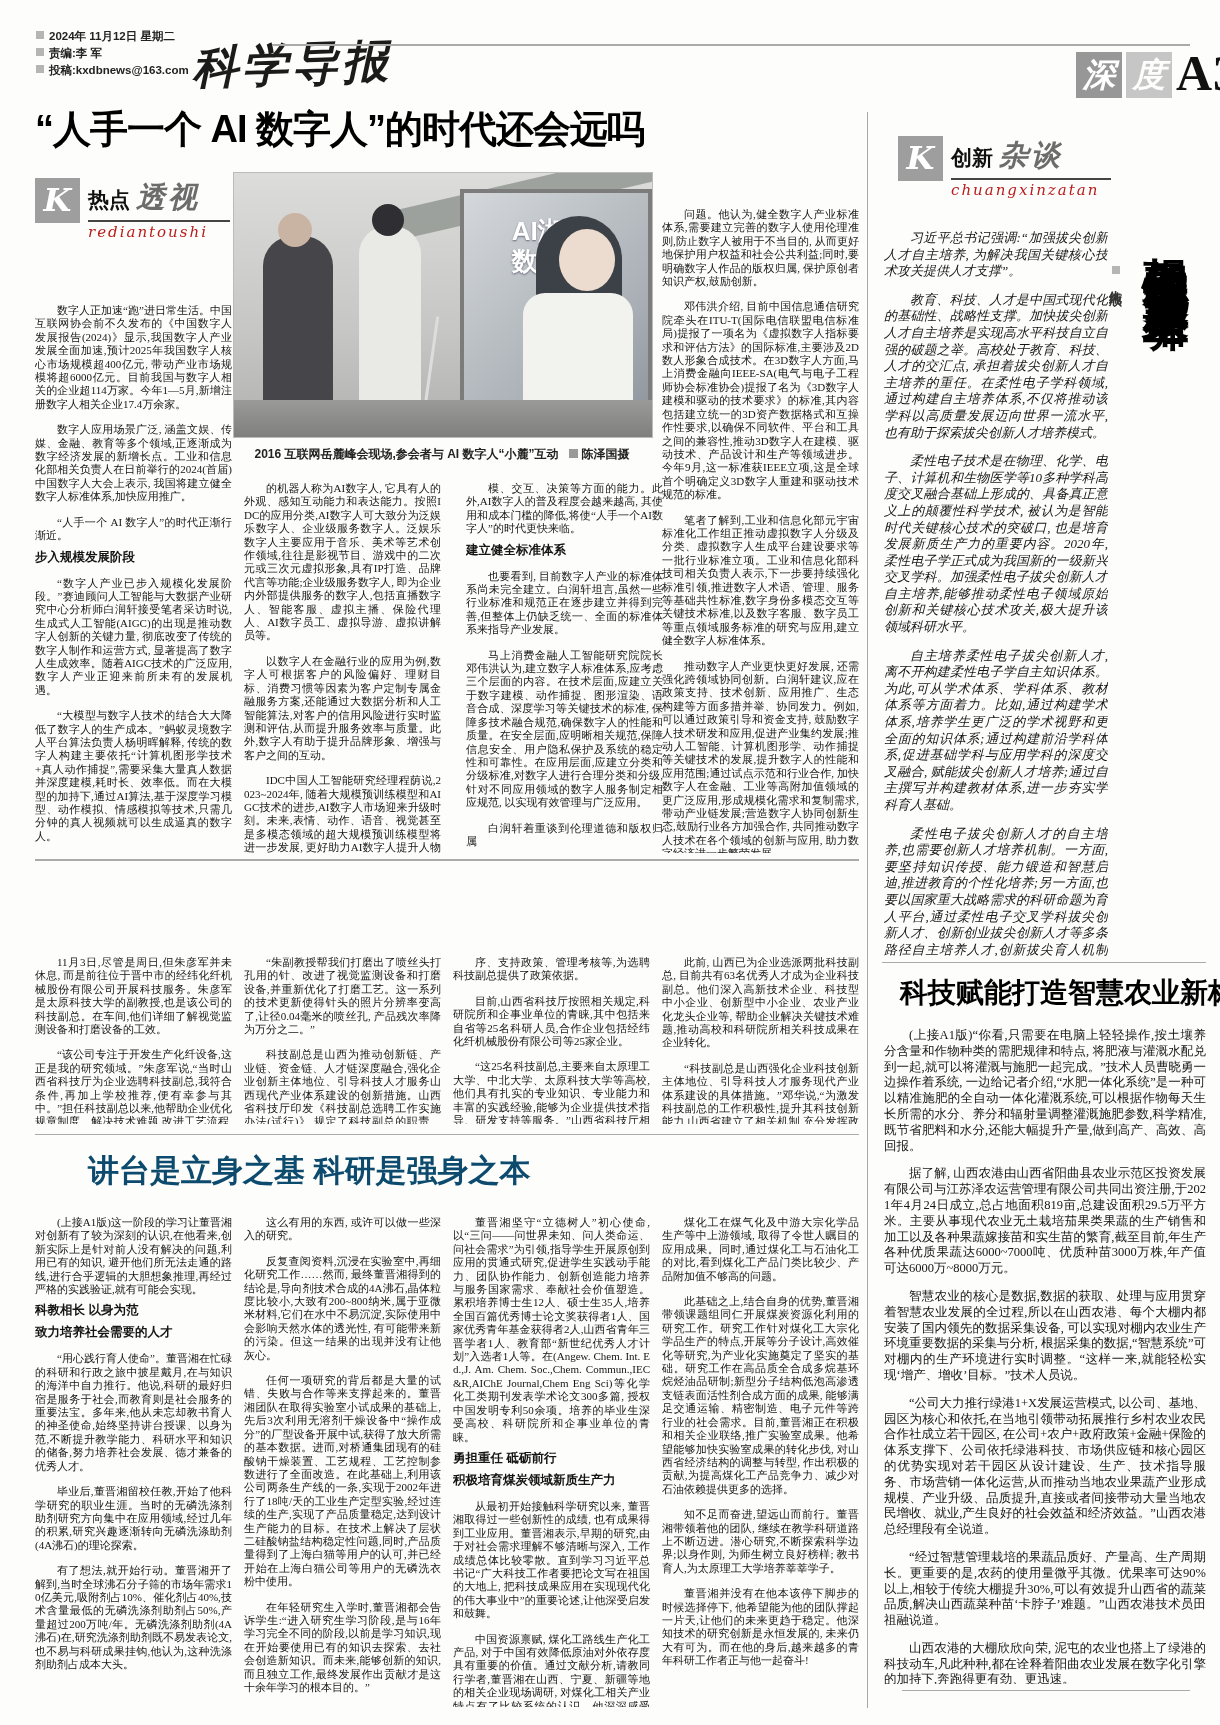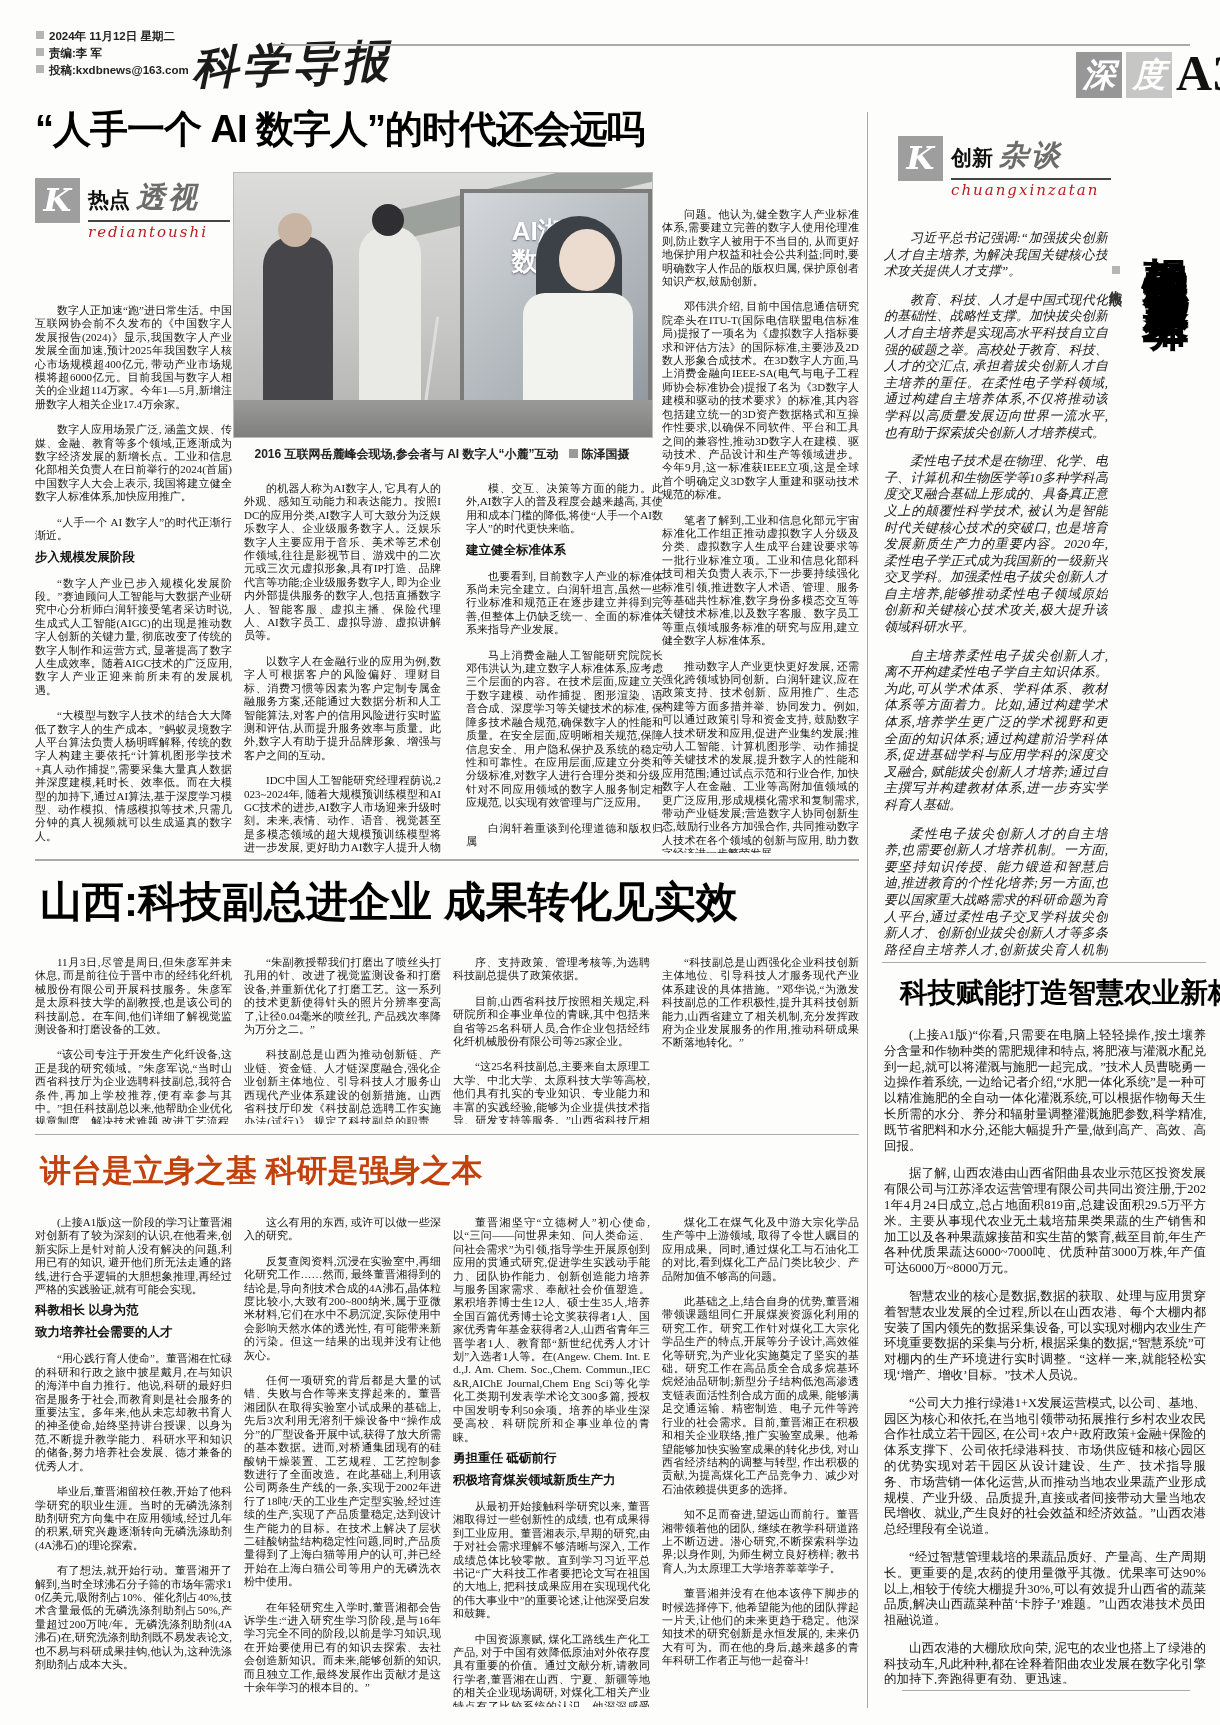--- a/index.html
+++ b/index.html
@@ -9,21 +9,21 @@
   .sq{display:inline-block;width:8px;height:8px;background:#b5b5b5;margin-right:5px;vertical-align:1px;}
   
   .meta{font-family:"Liberation Sans","DejaVu Sans",sans-serif;font-size:11.5px;font-weight:bold;line-height:17px;color:#222;}
   .masthead{font-size:46px;font-weight:bold;font-style:italic;letter-spacing:4px;transform:rotate(-2deg);color:#1b1b1b;font-family:"DejaVu Serif",serif;}
   .hrule{background:#aaa;}
   .secbox{width:46px;height:46px;text-align:center;line-height:46px;font-size:33px;font-weight:bold;font-style:italic;font-family:"DejaVu Serif",serif;}
   .pageno{font-size:50px;font-weight:bold;font-family:"Liberation Serif",serif;letter-spacing:1px;}
   
   .h-main{font-family:"Liberation Sans","DejaVu Sans",sans-serif;font-weight:900;font-size:38px;letter-spacing:-1px;color:#000;white-space:nowrap;text-align:center;}
   .h-sec{font-family:"Liberation Sans","DejaVu Sans",sans-serif;font-weight:900;font-size:42px;color:#000;white-space:nowrap;}
-  .h-third{font-family:"Liberation Sans","DejaVu Sans",sans-serif;font-weight:900;font-size:31px;color:#c2410c;white-space:nowrap;}
+  .h-third{font-family:"Liberation Sans","DejaVu Sans",sans-serif;font-weight:900;font-size:31px;color:#0c4a6e;white-space:nowrap;margin-left:48px;}
   .h-side{font-family:"Liberation Sans","DejaVu Sans",sans-serif;font-weight:900;font-size:28px;color:#000;white-space:nowrap;}
   
   .kicker{display:flex;align-items:flex-start;}
   .kbox{width:45px;height:45px;background:#9e9e9e;color:#fff;text-align:center;line-height:45px;
         font-family:"DejaVu Serif",serif;font-size:32px;font-weight:bold;font-style:italic;flex:0 0 auto;}
   .kright{margin-left:8px;}
   .krow1{display:flex;align-items:baseline;}
   .kbold{font-family:"Liberation Sans","DejaVu Sans",sans-serif;font-weight:900;font-size:21px;color:#111;}
   .kscript{font-family:"DejaVu Serif",serif;font-style:italic;font-weight:bold;font-size:29px;color:#6c6c6c;margin-left:6px;letter-spacing:3px;}
   .kline{height:2px;background:#444;margin-top:2px;}
@@ -132,35 +132,35 @@
   <div class="abs col" style="left:662px;top:196px;width:197px;height:657px;">
       <div class="blk-p">问题。他认为,健全数字人产业标准体系,需要建立完善的数字人使用伦理准则,防止数字人被用于不当目的, 从而更好地保护用户权益和社会公共利益;同时,要明确数字人作品的版权归属, 保护原创者知识产权,鼓励创新。</div>
       <div class="blk-p">邓伟洪介绍, 目前中国信息通信研究院牵头在ITU-T(国际电信联盟电信标准局)提报了一项名为《虚拟数字人指标要求和评估方法》的国际标准,主要涉及2D数人形象合成技术。在3D数字人方面,马上消费金融向IEEE-SA(电气与电子工程师协会标准协会)提报了名为《3D数字人建模和驱动的技术要求》的标准,其内容包括建立统一的3D资产数据格式和互操作性要求,以确保不同软件、平台和工具之间的兼容性,推动3D数字人在建模、驱动技术、产品设计和生产等领域进步。今年9月,这一标准获IEEE立项,这是全球首个明确定义3D数字人重建和驱动技术规范的标准。</div>
       <div class="blk-p">笔者了解到,工业和信息化部元宇宙标准化工作组正推动虚拟数字人分级及分类、虚拟数字人生成平台建设要求等一批行业标准立项。工业和信息化部科技司相关负责人表示,下一步要持续强化标准引领,推进数字人术语、管理、服务等基础共性标准,数字身份多模态交互等关键技术标准,以及数字客服、数字员工等重点领域服务标准的研究与应用,建立健全数字人标准体系。</div>
       <div class="blk-p">推动数字人产业更快更好发展, 还需强化跨领域协同创新。白润轩建议,应在政策支持、技术创新、应用推广、生态构建等方面多措并举、协同发力。例如,可以通过政策引导和资金支持, 鼓励数字人技术研发和应用,促进产业集约发展;推动人工智能、计算机图形学、动作捕捉等关键技术的发展,提升数字人的性能和应用范围;通过试点示范和行业合作, 加快数字人在金融、工业等高附加值领域的更广泛应用,形成规模化需求和复制需求, 带动产业链发展;营造数字人协同创新生态,鼓励行业各方加强合作, 共同推动数字人技术在各个领域的创新与应用, 助力数字经济进一步繁荣发展。</div>
       <div class="blk-by">崔爽</div>
     </div>
 
   <div class="abs hrule" style="left:35px;top:859px;width:824px;height:2px;"></div>
 
-  <div class="abs h-sec" style="left:40px;top:874px;">山西:科技副总进企业  成果转化见实效</div>
   <div class="abs col" style="left:35px;top:944px;width:197px;height:180px;">
       <div class="blk-p">11月3日,尽管是周日,但朱彦军并未休息, 而是前往位于晋中市的经纬化纤机械股份有限公司开展科技服务。朱彦军是太原科技大学的副教授,也是该公司的科技副总。在车间,他们详细了解视觉监测设备和打磨设备的工效。</div>
       <div class="blk-p">“该公司专注于开发生产化纤设备,这正是我的研究领域。”朱彦军说,“当时山西省科技厅为企业选聘科技副总,我符合条件,再加上学校推荐,便有幸参与其中。”担任科技副总以来,他帮助企业优化规章制度、解决技术难题,改进工艺流程,得到了企业的肯定。</div>
     </div>
   <div class="abs col" style="left:244px;top:944px;width:197px;height:180px;">
       <div class="blk-p">“朱副教授帮我们打磨出了喷丝头打孔用的针、改进了视觉监测设备和打磨设备,并重新优化了打磨工艺。这一系列的技术更新使得针头的照片分辨率变高了,让径0.04毫米的喷丝孔, 产品残次率降为万分之二。”</div>
       <div class="blk-p">科技副总是山西为推动创新链、产业链、资金链、人才链深度融合,强化企业创新主体地位、引导科技人才服务山西现代产业体系建设的创新措施。山西省科技厅印发《科技副总选聘工作实施办法(试行)》,规定了科技副总的职责、选聘条件、选聘程</div>
     </div>
   <div class="abs col" style="left:453px;top:944px;width:197px;height:180px;">
       <div class="blk-p">序、支持政策、管理考核等,为选聘科技副总提供了政策依据。</div>
       <div class="blk-p">目前,山西省科技厅按照相关规定,科研院所和企事业单位的青睐,其中包括来自省等25名科研人员,合作企业包括经纬化纤机械股份有限公司等25家企业。</div>
       <div class="blk-p">“这25名科技副总,主要来自太原理工大学、中北大学、太原科技大学等高校,他们具有扎实的专业知识、专业能力和丰富的实践经验,能够为企业提供技术指导、研发支持等服务。”山西省科技厅相关负责人介绍。</div>
     </div>
   <div class="abs col" style="left:662px;top:944px;width:197px;height:180px;">
+      <div class="blk-p">此前, 山西已为企业选派两批科技副总, 目前共有63名优秀人才成为企业科技副总。他们深入高新技术企业、科技型中小企业、创新型中小企业、农业产业化龙头企业等, 帮助企业解决关键技术难题,推动高校和科研院所相关科技成果在企业转化。</div>
       <div class="blk-p">“科技副总是山西强化企业科技创新主体地位、引导科技人才服务现代产业体系建设的具体措施。”邓华说,“为激发科技副总的工作积极性,提升其科技创新能力,山西省建立了相关机制,充分发挥政府为企业发展服务的作用,推动科研成果不断落地转化。”</div>
     </div>
 
   <div class="abs hrule" style="left:35px;top:1134px;width:824px;height:1px;"></div>
 
   <div class="abs h-third" style="left:40px;top:1150px;">讲台是立身之基  科研是强身之本</div>
   <div class="abs col" style="left:35px;top:1204px;width:197px;height:503px;">
       <div class="blk-p">(上接A1版)这一阶段的学习让董晋湘对创新有了较为深刻的认识,在他看来,创新实际上是针对前人没有解决的问题,利用已有的知识, 避开他们所无法走通的路线,进行合乎逻辑的大胆想象推理,再经过严格的实践验证,就有可能会实现。</div>
       <div class="blk-h">科教相长  以身为范</div>
       <div class="blk-h">致力培养社会需要的人才</div>

